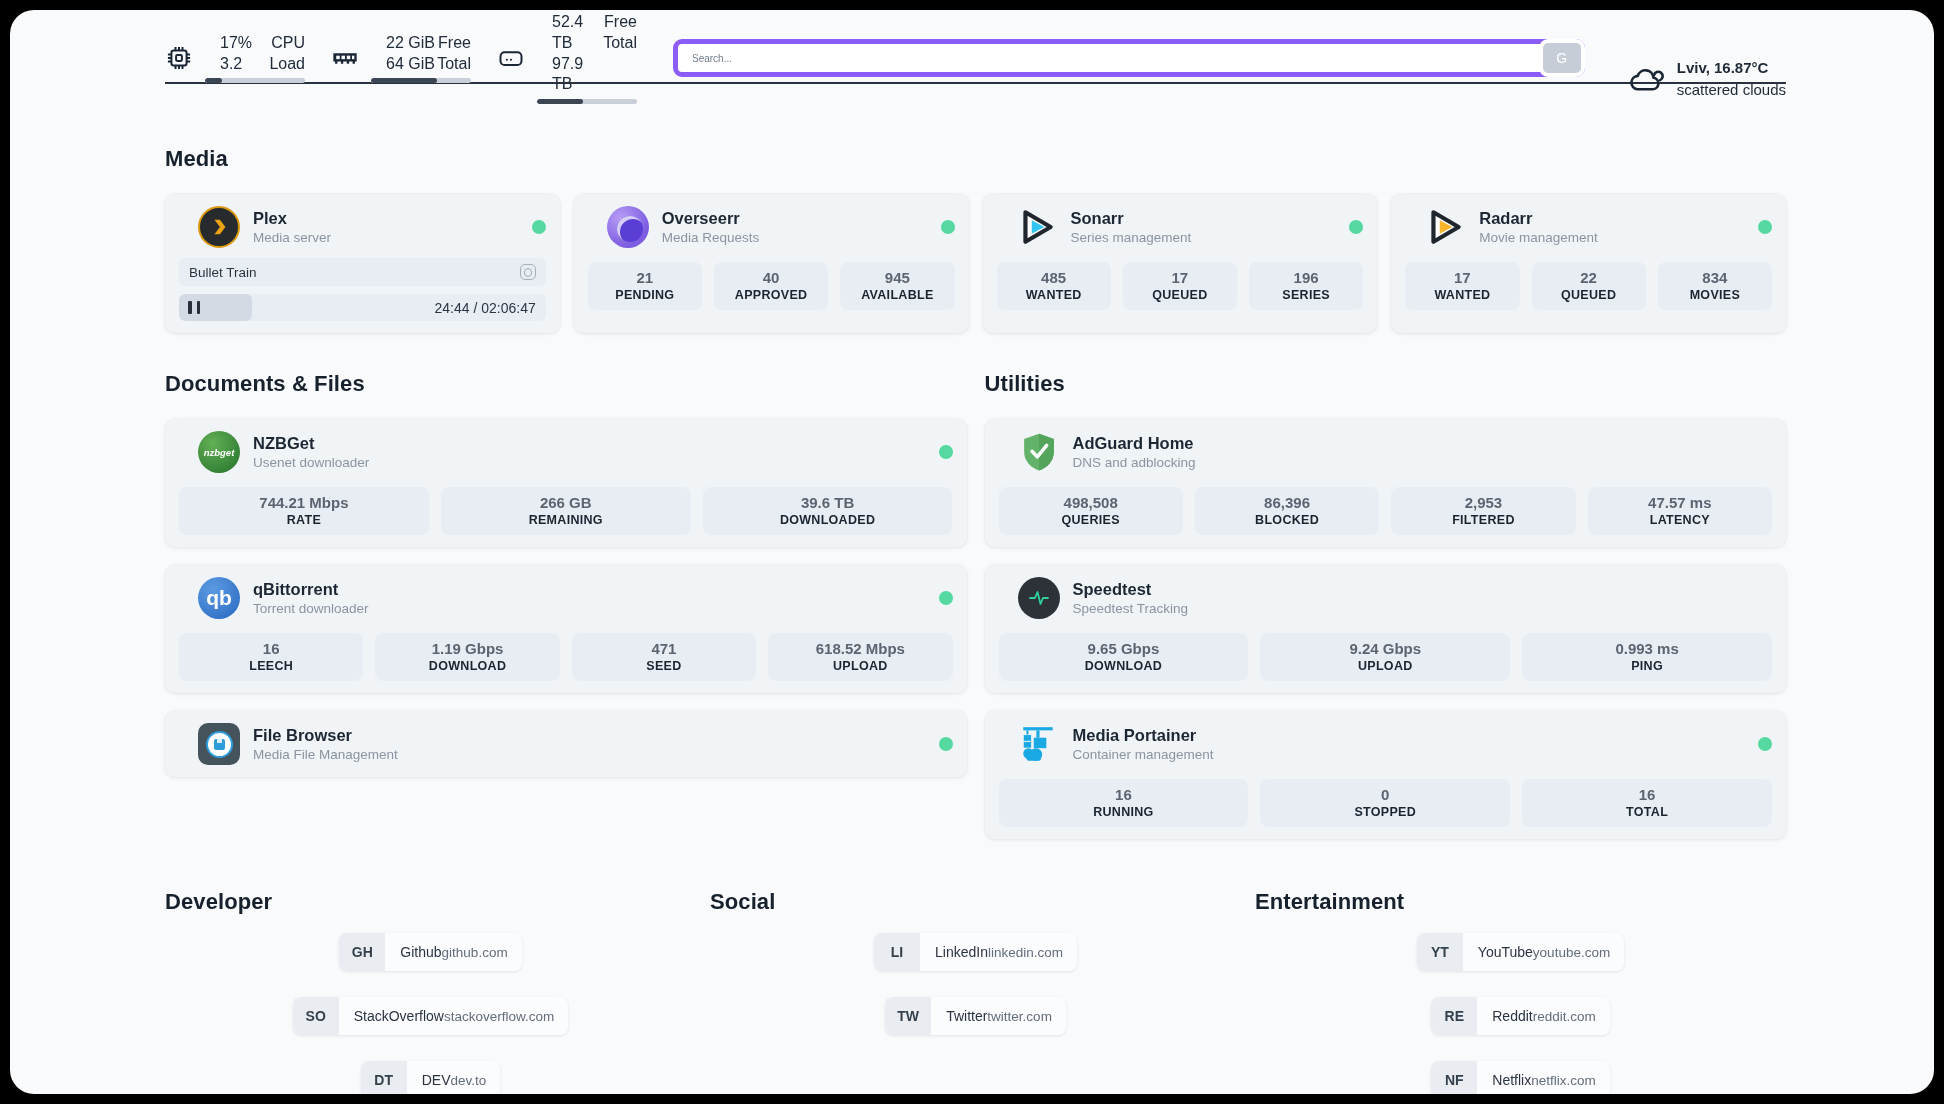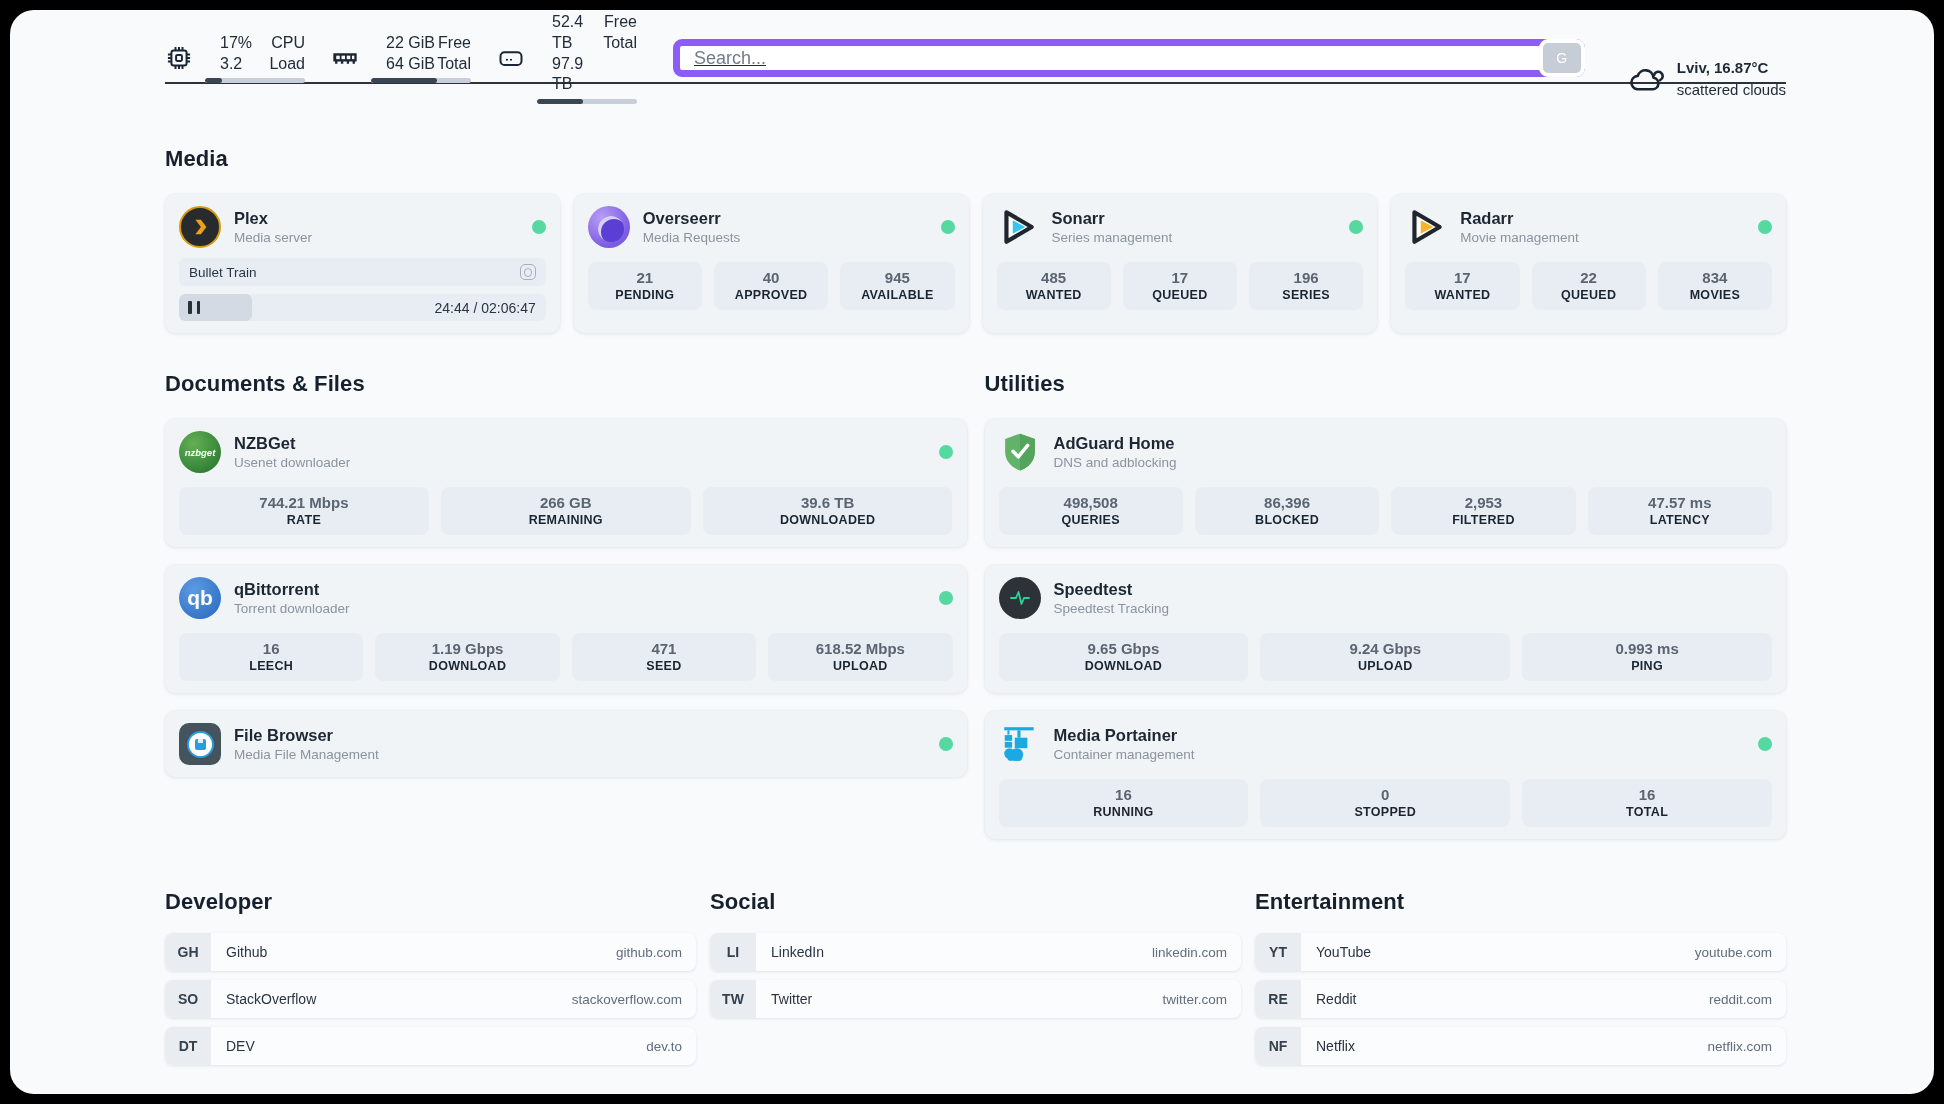--- a/index.html
+++ b/index.html
@@ -14,43 +14,43 @@
   .sys-stats{ display:flex; gap:26px; align-items:center; }
   .sys-stat{ display:flex; gap:12px; align-items:center; }
   .sys-icon{ width:28px; height:28px; flex:0 0 auto; color:#1b2634; }
   .sys-body{ width:100px; }
   .sys-text{ display:flex; justify-content:space-between; font-size:16px; color:#212c3a; line-height:1.3;margin-left:15px; }
   .sys-col{ display:flex; flex-direction:column; }
   .sys-col.right{ text-align:right; }
   .sys-bar{ margin-top:4px; height:5px; border-radius:3px; background:#c9cfd8; overflow:hidden; }
   .sys-fill{ height:100%; background:#3c4554; border-radius:3px; }
   .search-wrap{ flex:1; margin:0 42px 0 36px; position:relative; display:flex; align-items:center; }
-  .search-input{ width:100%; height:38px; border:7px solid #8b5cf6; border-radius:9px;
-    background:#fff; padding:0 60px 0 14px; font-size:18px; color:#212c3a;
-    font-family:inherit; outline:none;text-decoration:underline; }
+  .search-input{ width:100%; height:38px; border:5px solid #8b5cf6; border-radius:9px;
+    background:#fff; padding:0 60px 0 14px; font-size:10px; color:#212c3a;
+    font-family:inherit; outline:none; }
   .search-input::placeholder{ color:#707c8a; }
   .search-btn{ position:absolute; right:0px; top:0px; height:38px; width:46px;
     background:#c7cdd7; color:#fff; border:4px solid #fff; border-radius:9px;
     font-size:14px; display:flex; align-items:center; justify-content:center; cursor:pointer; }
   .weather{ display:flex; gap:12px; align-items:center;margin-top:42px; }
   .weather-icon{ width:38px; height:34px; color:#1b2634; }
   .weather-text{ font-size:15px; color:#1e2935; line-height:1.45; }
   .weather-loc{ font-weight:600; }
   .divider{ margin:6px 148px 0 155px; border-bottom:2px solid #29333f; }
 
   
   .section-title{ font-size:22px; font-weight:600; color:#17212d; letter-spacing:.1px; }
   .media-section{ margin-top:62px; }
   .cards-grid-4{ margin-top:22px; display:grid; grid-template-columns:repeat(4,1fr); gap:14px; }
   .two-col{ margin-top:38px; display:grid; grid-template-columns:1fr 1fr; gap:18px; align-items:start; }
   .col-cards{ margin-top:22px; display:flex; flex-direction:column; gap:18px; }
 
   .card{ background:#f1f4f7; border-radius:10px; padding:12px 14px;
     box-shadow:0 1px 4px rgba(25,35,55,.08), 0 0 0 1px rgba(25,35,55,.02); cursor:pointer; }
-  .card-head{ display:flex; align-items:center; gap:13px; }
+  .card-head{ display:flex; align-items:center; gap:13px;margin-left:19px; }
   .app-icon{ width:42px; height:42px; flex:0 0 auto; position:relative; }
   .head-text{ display:flex; flex-direction:column; gap:2px; }
   .app-name{ font-size:16.5px; font-weight:600; color:#1c2733; }
   .app-desc{ font-size:13.5px; color:#8a94a0; }
   .status-dot{ width:14px; height:14px; border-radius:50%; background:var(--status,#55d9a0);
     margin-left:auto; align-self:center; }
   .stats-row{ margin-top:14px; display:grid; grid-auto-flow:column; grid-auto-columns:1fr; gap:12px; }
   .stat-chip{ background:#e8edf3; border-radius:8px; padding:7px 6px 8px; text-align:center; }
   .stat-value{ font-size:15px; color:#5b6470;font-weight:bold; }
   .stat-label{ margin-top:2px; font-size:12.5px; font-weight:700; color:#1b2530; letter-spacing:.3px; }
@@ -84,21 +84,21 @@
   .speedtest-circle{ background:#2c3238; }
   .fb-square{ width:42px; height:42px; border-radius:10px; background:#45535c;
     display:flex; align-items:center; justify-content:center; }
   .fb-inner{ width:27px; height:27px; border-radius:50%; background:#fff; border:2.5px solid #2d9cdb;
     display:flex; align-items:center; justify-content:center; }
   .fb-floppy{ width:11px; height:11px; background:#2d9cdb; border-radius:2px; position:relative; }
   .fb-floppy::after{ content:""; position:absolute; left:3px; top:0; width:5px; height:4px; background:#fff; opacity:.85; }
 
   
   .links-row{ margin-top:50px; display:grid; grid-template-columns:1fr 1fr 1fr; gap:14px; padding-bottom:44px; }
-  .link-list{ margin-top:18px; display:flex; flex-direction:column; gap:9px; }
+  .link-list{ margin-top:18px; display:flex; flex-direction:column; gap:26px;align-items:center; }
   .link-item{ display:flex; align-items:stretch; background:#fbfcfe; border-radius:8px; height:38px;
     box-shadow:0 1px 3px rgba(25,35,55,.10); overflow:hidden; cursor:pointer; }
   .link-badge{ width:46px; background:#e9edf2; display:flex; align-items:center; justify-content:center;
     font-size:14px; font-weight:600; color:#35404d; flex:0 0 auto; }
   .link-label{ display:flex; align-items:center; padding-left:15px; font-size:14px; color:#2a3440; }
   .link-url{ margin-left:auto; display:flex; align-items:center; padding-right:14px; font-size:13.5px; color:#626d7a; }
 
   svg{ display:block; }
 </style>
 </head>

